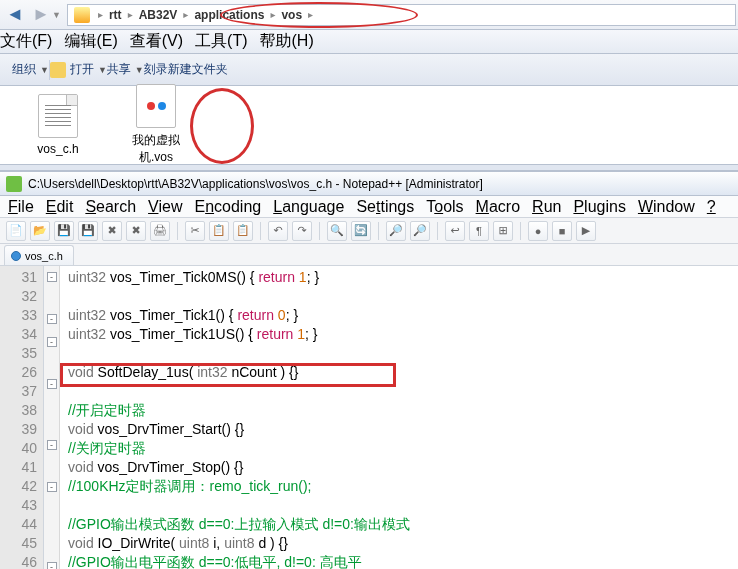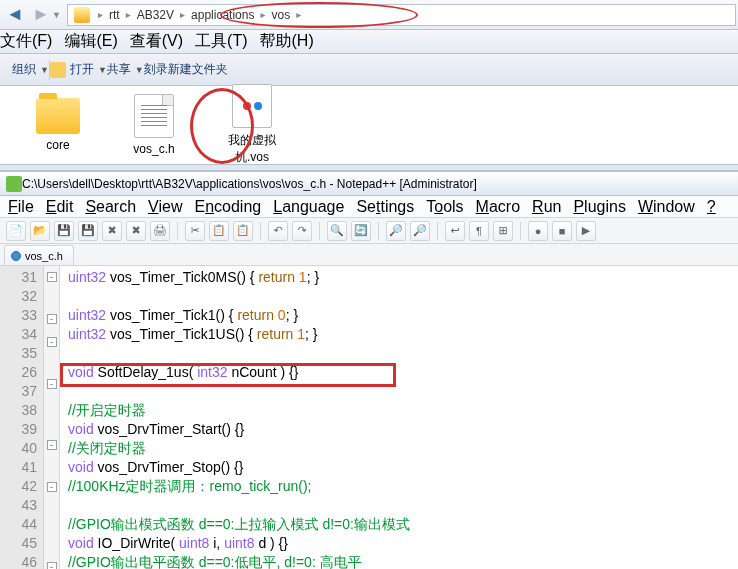--- a/index.html
+++ b/index.html
@@ -6,21 +6,21 @@
 body { width: 738px; height: 569px; background: #fff; overflow: hidden; position: relative; }
 
 
 .nav-bar { height: 30px; background: linear-gradient(#f8f9fb, #e9edf4); border-bottom: 1px solid #b7c1d0; display: flex; align-items: center; padding: 0 2px; }
 .nav-btn { width: 26px; height: 24px; display: flex; align-items: center; justify-content: center; }
 .nav-arrow { color: #3b6ea5; font-size: 18px; }
 .nav-arrow.grey { color: #aab2c0; }
 .breadcrumb { flex: 1; height: 22px; border: 1px solid #b7c1d0; background: #fff; margin-left: 6px; display: flex; align-items: center; font-size: 12px; color: #333; padding-left: 2px; position: relative; }
 .bc-icon { width: 16px; height: 16px; background: linear-gradient(#fff59d,#f9a825); border-radius: 2px; margin: 0 4px; }
 .bc-sep { color: #888; margin: 0 4px; font-size: 10px; }
-.bc-item { padding: 0 2px; }
+.bc-item { padding: 0 2px; font-weight: bold; }
 .ellipse-bc { position: absolute; border: 2px solid #d32f2f; border-radius: 50%; width: 198px; height: 26px; pointer-events: none; }
 
 
 .menu-bar { height: 24px; background: linear-gradient(#f5f7fb,#e6ebf3); border-bottom: 1px solid #b7c1d0; display: flex; align-items: center; font-size: 16px; gap: 12px; }
 
 
 .toolbar { height: 32px; background: linear-gradient(#f0f3f8,#e0e6f0); border-bottom: 1px solid #b7c1d0; display: flex; align-items: center; padding-left: 12px; font-size: 12px; color: #1a3a6e; }
 .toolbar .sep { width: 1px; height: 20px; background: #c7d0e0; }
 .toolbar-item { display: flex; align-items: center; gap: 4px; }
 .tb-drop { font-size: 9px; color: #555; }
@@ -35,40 +35,40 @@
 .file-icon-h::before { content:""; position:absolute; top:0; right:0; width:10px; height:10px; background:#eee; border-left:1px solid #bbb; border-bottom:1px solid #bbb; }
 .file-icon-h::after { content:""; position:absolute; top:10px; left:6px; right:6px; height:22px; background: repeating-linear-gradient(#888,#888 1px,transparent 1px,transparent 4px); }
 .file-icon-vos { width: 40px; height: 44px; background:#fff; border:1px solid #bbb; border-radius:2px; display:flex; align-items:center; justify-content:center; gap:3px; }
 .dot { width:8px; height:8px; border-radius:50%; }
 .ellipse-file { position: absolute; border: 3px solid #d32f2f; border-radius: 50%; width: 64px; height: 76px; pointer-events: none; }
 
 .divider-bar { height: 7px; background: #e0e6f0; border-top:1px solid #b7c1d0; border-bottom:1px solid #b7c1d0; }
 
 
 .npp { border-top:1px solid #b7c1d0; }
-.npp-title { height: 24px; background: linear-gradient(#fdfefe,#dfe7f2); border-bottom:1px solid #b7c1d0; display:flex; align-items:center; padding-left:6px; font-size:12px; }
+.npp-title { height: 24px; background: linear-gradient(#fdfefe,#dfe7f2); border-bottom:1px solid #b7c1d0; display:flex; align-items:center; padding-left:6px; font-size:12px; gap:6px; }
 .npp-icon { width:16px; height:16px; background:#6fbf44; border-radius:2px; }
 .npp-menu { height: 22px; background:#fafbfc; border-bottom:1px solid #d0d5dd; display:flex; align-items:center; padding-left:8px; font-size:16px; gap:12px; }
 .npp-menu span u { text-decoration: underline; }
 .npp-toolbar { height: 26px; background:#f4f5f7; border-bottom:1px solid #d0d5dd; display:flex; align-items:center; padding-left:6px; gap:4px; }
 .npp-tb-btn { width:20px; height:20px; border:1px solid #cfd5dd; background:linear-gradient(#fff,#eef1f5); border-radius:2px; display:flex; align-items:center; justify-content:center; font-size:11px; color:#666; }
 .npp-tb-sep { width:1px; height:18px; background:#cfd5dd; margin:0 3px; }
 .npp-tab-bar { height: 22px; background:#f4f5f7; border-bottom:1px solid #cfd5dd; display:flex; align-items:flex-end; padding-left:4px; }
 .npp-tab { height:20px; background:linear-gradient(#fdfdfe,#edf1f6); border:1px solid #cfd5dd; border-bottom:none; border-radius:3px 3px 0 0; padding:0 10px 0 6px; font-size:11px; display:flex; align-items:center; gap:4px; }
 .tab-dot { width:10px; height:10px; background:#3b8ed8; border-radius:50%; border:1px solid #2a6ca8; }
 
 
 .editor { display:flex; font-family: Consolas, monospace; font-size: 14px; line-height: 19px; position:relative; }
 .gutter { width:44px; background:#e8e8e8; border-right:1px solid #cfd5dd; color:#8a8a8a; text-align:right; padding:2px 6px 2px 0; }
 .fold-col { width:16px; background:#f4f4f4; border-right:1px solid #d9d9d9; padding-top:2px; }
 .fold-box { width:10px; height:10px; border:1px solid #9aa1ab; background:#fff; margin: 4px auto 5px; font-size:9px; text-align:center; line-height:8px; color:#555; }
 .code-area { padding:2px 0 2px 8px; flex:1; white-space: pre; }
 .code-line { height:19px; }
-.k-type { color:#8b5cf6; }
-.k-kw { color:#a16207; }
+.k-type { color:#737373; }
+.k-kw { color:#be185d; }
 .k-num { color:#d26900; }
 .k-cmt { color:#009933; }
 .rect-hilite { position:absolute; border:3px solid #d32f2f; pointer-events:none; }
 </style>
 </head>
 <body>
 
 <div class="nav-bar">
   <div class="nav-btn">
       <span class="nav-arrow">◄</span>
@@ -117,24 +117,20 @@
     </div>
   <div class="toolbar-item">
       <span>刻录</span>
     </div>
   <div class="toolbar-item">
       <span>新建文件夹</span>
     </div>
 </div>
 
 <div class="file-pane">
-  <div class="file-item">
-    <div class="folder-icon"></div>
-    <span>core</span>
-  </div>
   <div class="file-item">
     <div class="file-icon-h"></div>
     <span>vos_c.h</span>
   </div>
   <div class="file-item" style="width:60px">
     <div class="file-icon-vos">
       <span class="dot" style="background:#e53935"></span>
       <span class="dot" style="background:#1e88e5"></span>
     </div>
     <span style="text-align:center">我的虚拟机.vos</span>

